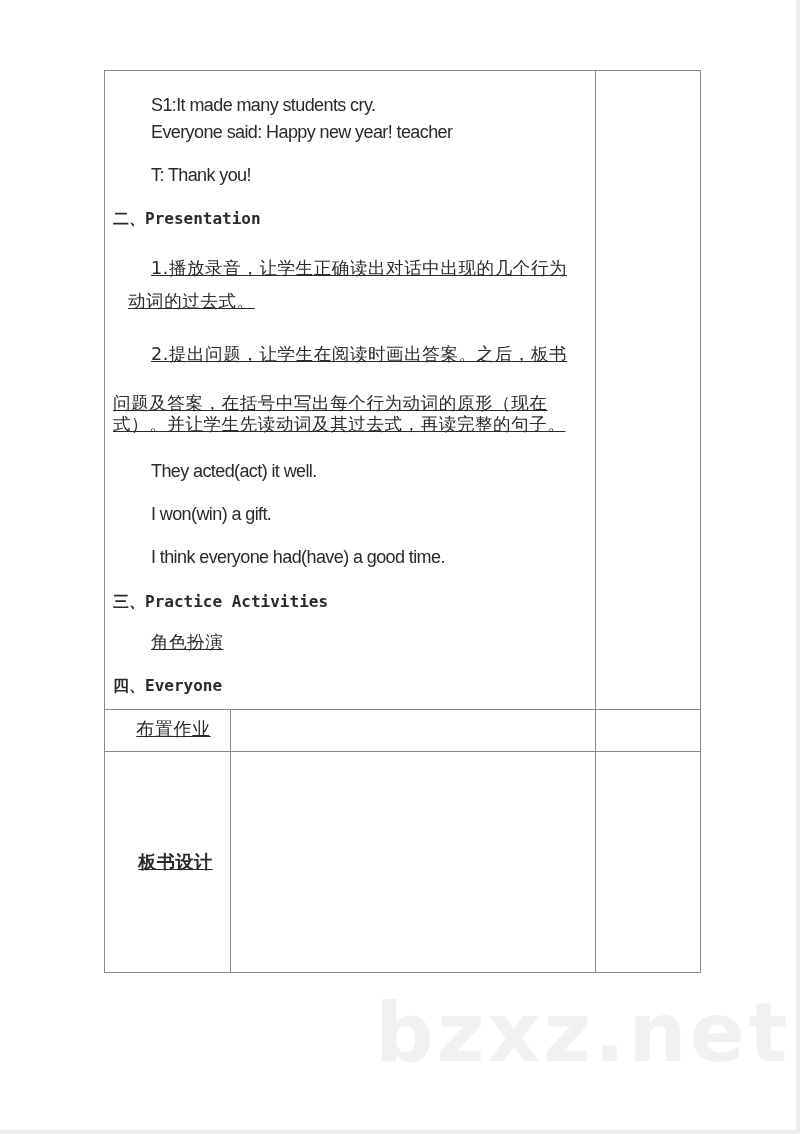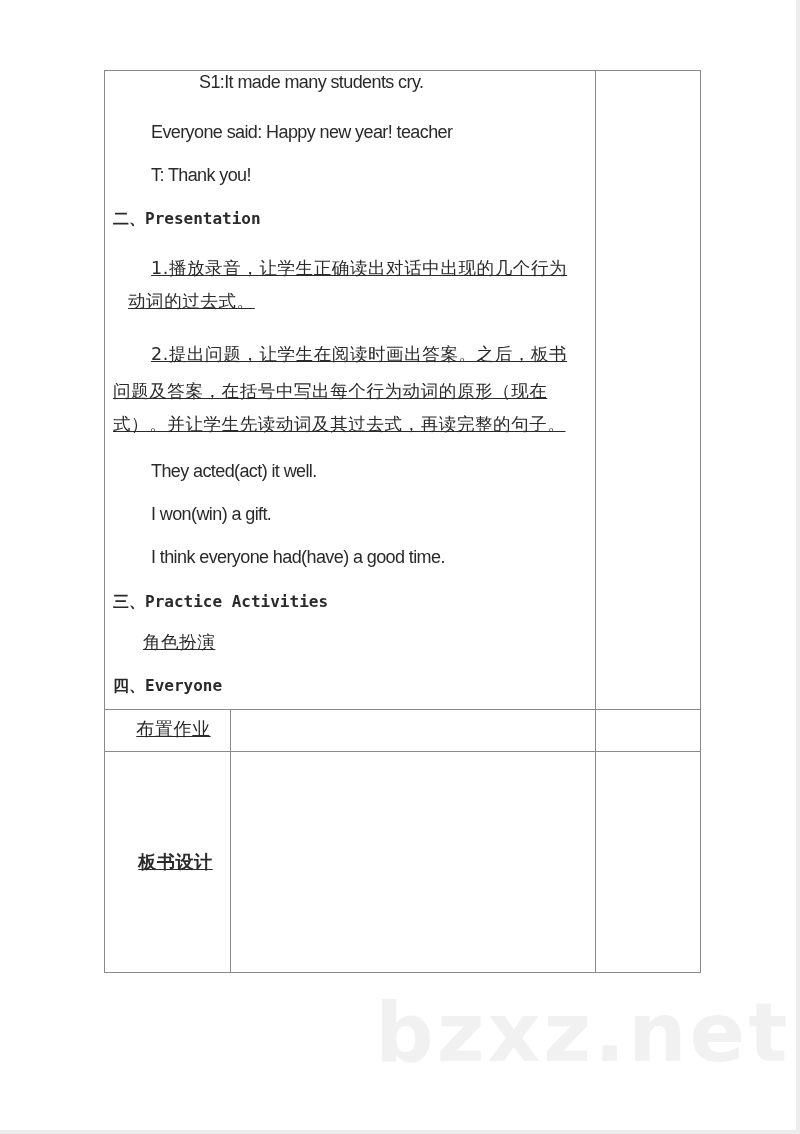--- a/index.html
+++ b/index.html
@@ -26,43 +26,43 @@
 <div class="page-edge-b"></div>
 
 <div class="tbl">
 
   <div class="vline" style="left:490px; top:0; height:901px;"></div>
   <div class="vline" style="left:125px; top:638px; height:263px;"></div>
 
   <div class="hline" style="top:638px;"></div>
   <div class="hline" style="top:680px;"></div>
 
-  <div class="txt en" style="left:46px; top:1px;margin-left:48px;">S1:It made many students cry.</div>
+  <div class="txt en" style="left:46px; top:24px;">S1:It made many students cry.</div>
   <div class="txt en" style="left:46px; top:51px;">Everyone said: Happy new year! teacher</div>
   <div class="txt en" style="left:46px; top:94px;">T: Thank you!</div>
 
   <div class="txt" style="left:8px; top:137px;">
     <span class="head bold">二、</span><span class="head">Presentation</span>
   </div>
 
   <div class="txt cn" style="left:46px; top:185px;">1.播放录音，让学生正确读出对话中出现的几个行为</div>
   <div class="txt cn" style="left:8px; top:218px;margin-left:15px;">动词的过去式。</div>
 
   <div class="txt cn" style="left:46px; top:271px;">2.提出问题，让学生在阅读时画出答案。之后，板书</div>
-  <div class="txt cn" style="left:8px; top:308px;text-align:center;">问题及答案，在括号中写出每个行为动词的原形（现在</div>
+  <div class="txt cn" style="left:8px; top:320px;text-align:center;">问题及答案，在括号中写出每个行为动词的原形（现在</div>
   <div class="txt cn" style="left:8px; top:341px;">式）。并让学生先读动词及其过去式，再读完整的句子。</div>
 
   <div class="txt en" style="left:46px; top:390px;">They acted(act) it well.</div>
   <div class="txt en" style="left:46px; top:433px;">I won(win) a gift.</div>
   <div class="txt" style="left:8px; top:520px;">
     <span class="head bold">三、</span><span class="head bold">Practice Activities</span>
   </div>
 
   <div class="txt en" style="left:46px; top:476px;">I think everyone had(have) a good time.</div>
-  <div class="txt cn" style="left:38px; top:559px;">角色扮演</div>
+  <div class="txt cn" style="left:46px; top:559px;">角色扮演</div>
 
   <div class="txt" style="left:8px; top:604px;">
     <span class="head bold">四、</span><span class="head bold">Everyone</span>
   </div>
 
   <div class="label cn" style="left:6px; width:125px; top:646px;">布置作业</div>
   <div class="label cn bold" style="left:8px; width:125px; top:779px;">板书设计</div>
 </div>
 
 <div class="watermark">bzxz.net</div>

